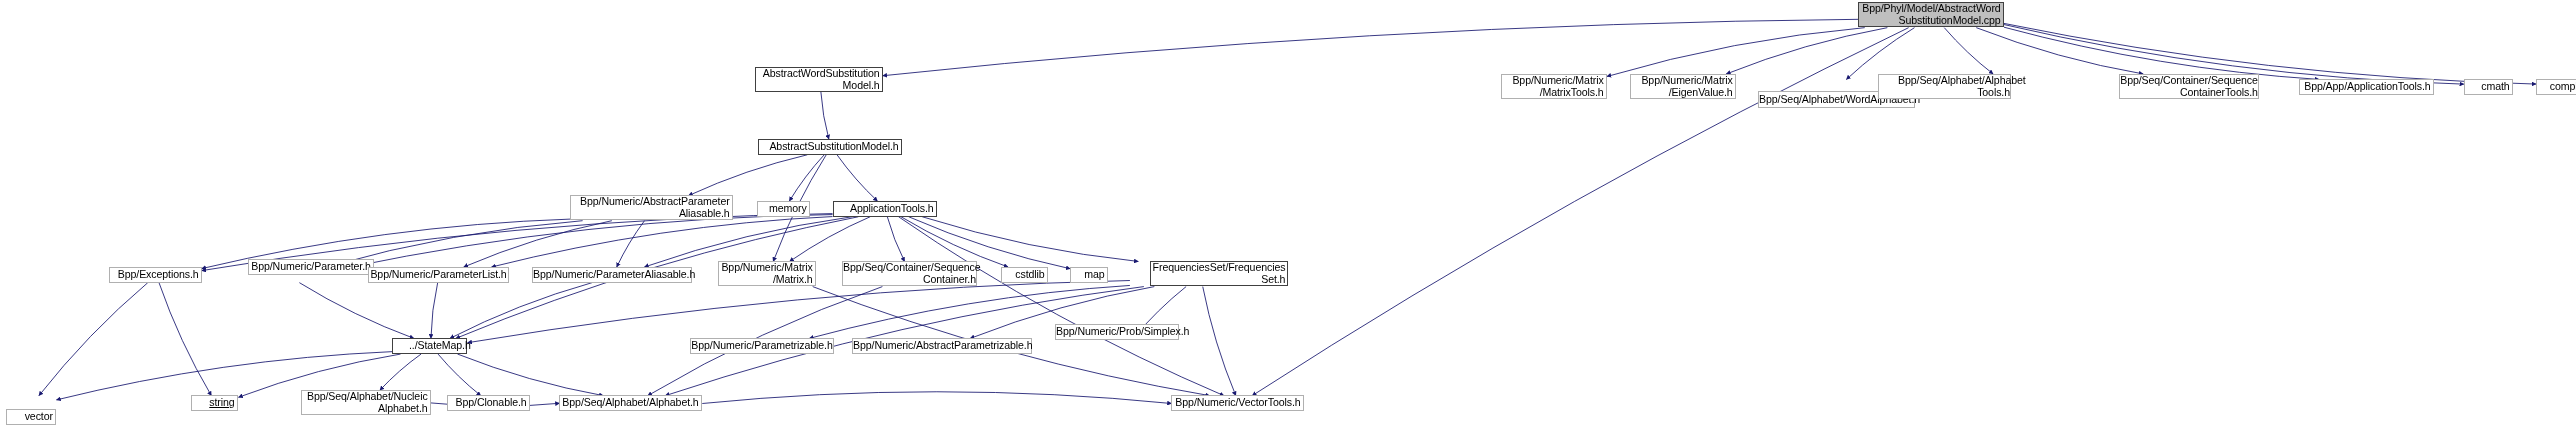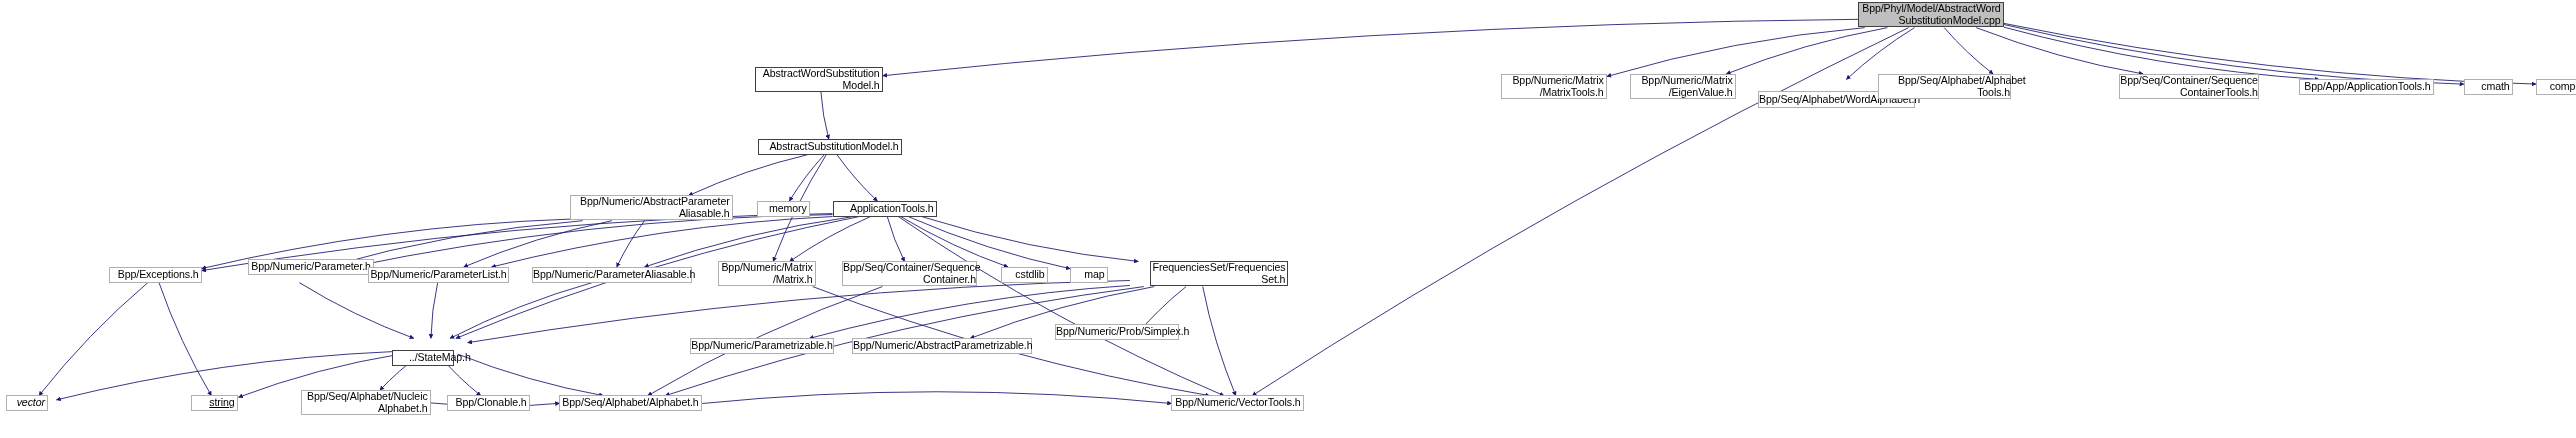--- a/index.html
+++ b/index.html
@@ -141,25 +141,25 @@
       <div class="node" style="left: 368px; top: 267px; width: 141px; height: 15.7px;"><span class="lbl">Bpp/Numeric/ParameterList.h</span></div>
       <div class="node" style="left: 532px; top: 267px; width: 160px; height: 15.7px;"><span class="lbl">Bpp/Numeric/ParameterAliasable.h</span></div>
       <div class="node" style="left: 718px; top: 261px; width: 98px; height: 25px;"><span class="lbl">Bpp/Numeric/Matrix
 /Matrix.h</span></div>
       <div class="node" style="left: 842px; top: 261px; width: 135px; height: 25px;"><span class="lbl">Bpp/Seq/Container/Sequence
 Container.h</span></div>
       <div class="node" style="left: 1001px; top: 267px; width: 47px; height: 15.7px;"><span class="lbl">cstdlib</span></div>
       <div class="node" style="left: 1070px; top: 267px; width: 38px; height: 15.7px;"><span class="lbl">map</span></div>
       <div class="node thick" style="left: 1130px; top: 261px; width: 138px; height: 25px; margin-left: 20px;"><span class="lbl">FrequenciesSet/Frequencies
 Set.h</span></div>
-      <div class="node thick" style="left: 392px; top: 350px; width: 62px; height: 15.7px; padding-left: 16px;"><span class="lbl">../StateMap.h</span></div>
+      <div class="node thick" style="left: 392px; top: 338px; width: 75px; height: 15.7px; padding-left: 16px;"><span class="lbl">../StateMap.h</span></div>
       <div class="node" style="left: 690px; top: 338px; width: 144px; height: 15.7px;"><span class="lbl">Bpp/Numeric/Parametrizable.h</span></div>
       <div class="node" style="left: 852px; top: 338px; width: 180px; height: 15.7px;"><span class="lbl">Bpp/Numeric/AbstractParametrizable.h</span></div>
       <div class="node" style="left: 1055px; top: 324px; width: 124px; height: 15.7px;"><span class="lbl">Bpp/Numeric/Prob/Simplex.h</span></div>
-      <div class="node" style="left: 6.3px; top: 395px; width: 42px; height: 15.7px; font-style: italic;"><span class="lbl">vector</span></div>
+      <div class="node" style="left: 6.3px; top: 409px; width: 50px; height: 15.7px;"><span class="lbl">vector</span></div>
       <div class="node" style="left: 191px; top: 395px; width: 47px; height: 15.7px; text-decoration: underline;"><span class="lbl">string</span></div>
       <div class="node" style="left: 301px; top: 390px; width: 130px; height: 25px;"><span class="lbl">Bpp/Seq/Alphabet/Nucleic
 Alphabet.h</span></div>
       <div class="node" style="left: 447px; top: 395px; width: 83px; height: 15.7px;"><span class="lbl">Bpp/Clonable.h</span></div>
       <div class="node" style="left: 559px; top: 395px; width: 143px; height: 15.7px;"><span class="lbl">Bpp/Seq/Alphabet/Alphabet.h</span></div>
       <div class="node" style="left: 1171px; top: 395px; width: 133px; height: 15.7px;"><span class="lbl">Bpp/Numeric/VectorTools.h</span></div>
     </div>
 </div>
 
 

